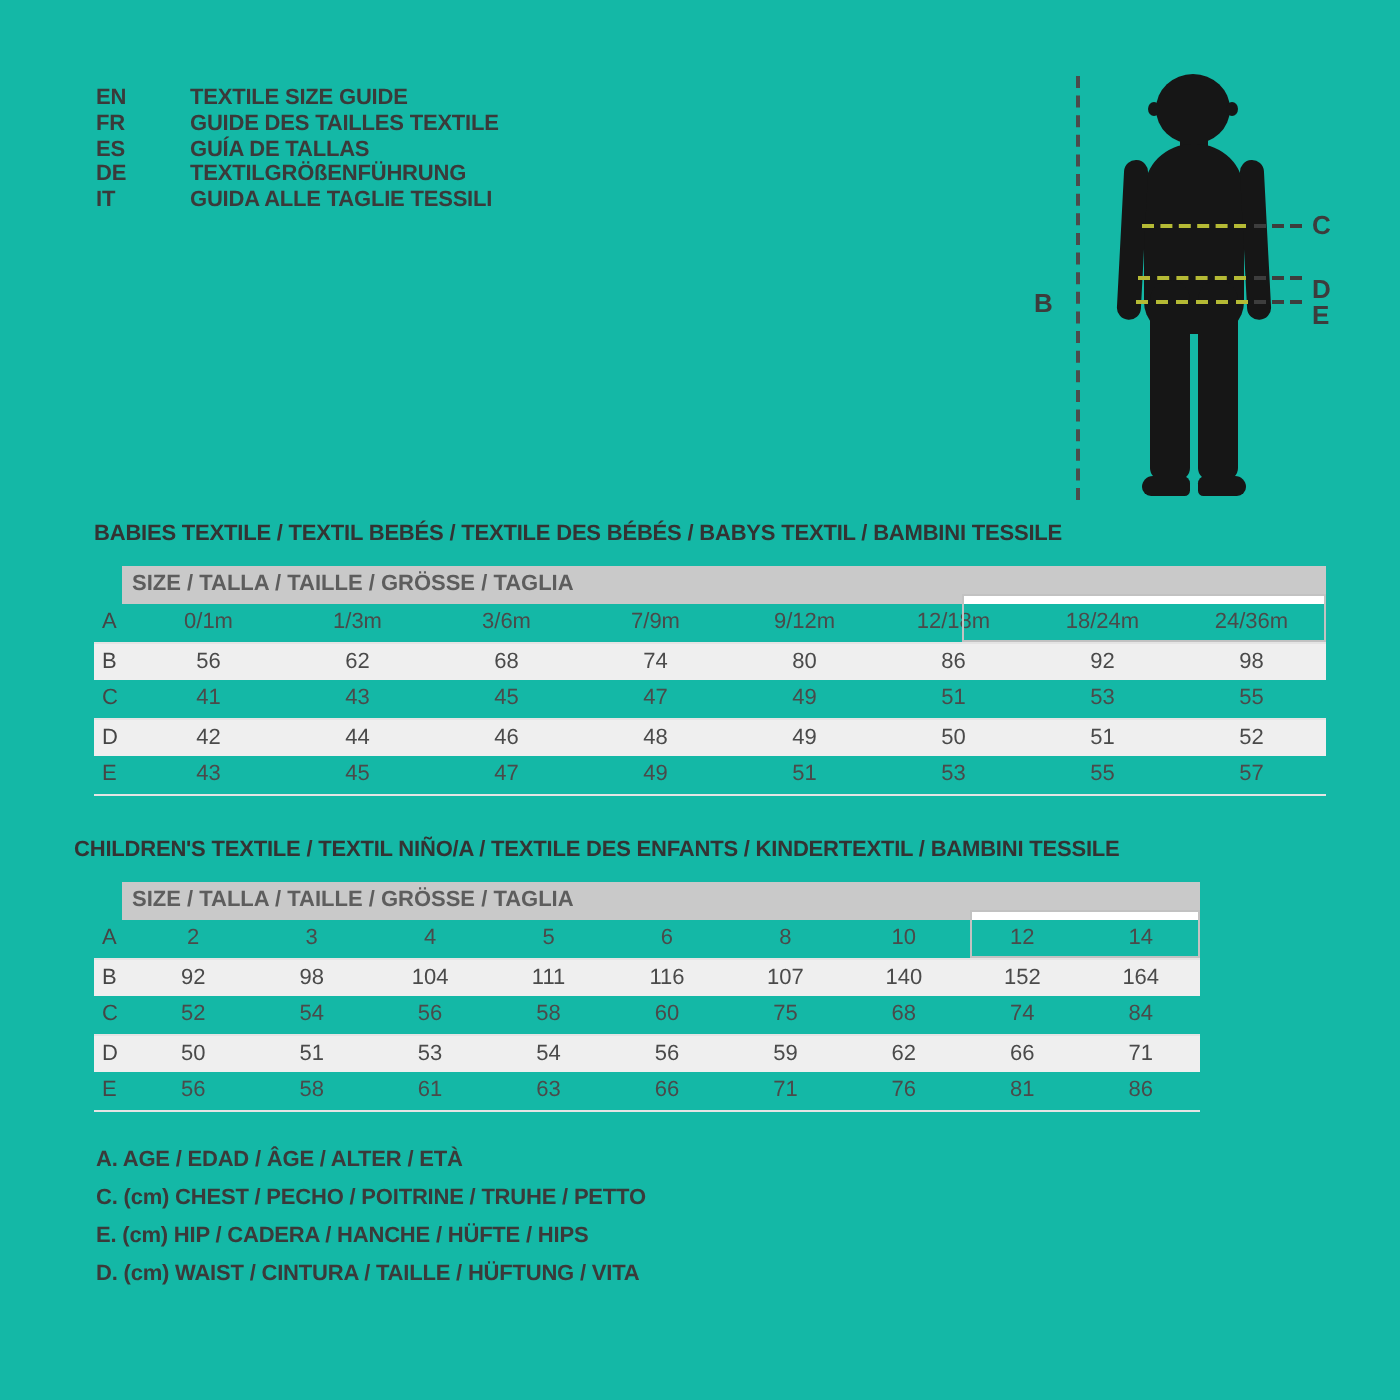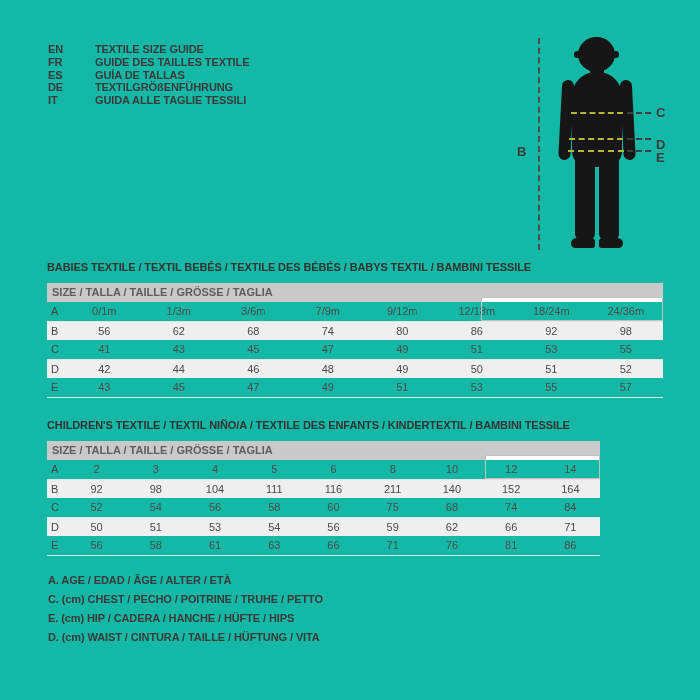--- a/index.html
+++ b/index.html
@@ -36,26 +36,26 @@
   .dash-e1{left:58px;top:125px;width:56px;}
   .dash-e2{left:117px;top:125px;width:24px;}
   .mlabel{position:absolute;font-size:13px;font-weight:700;color:#3c3c3c;line-height:13px;}
   .lbl-b{left:7px;top:120px;}
   .lbl-c{left:146px;top:81px;}
   .lbl-d{left:146px;top:113px;}
   .lbl-e{left:146px;top:126px;}
   
   .section-title{position:absolute;font-size:11px;font-weight:700;letter-spacing:-0.1px;color:#333;white-space:nowrap;}
   .title-babies{left:47px;top:261px;}
-  .title-children{left:47px;top:419px;text-align:center;}
+  .title-children{left:37px;top:419px;text-align:center;}
   .table-wrap{position:absolute;}
   .wrap-babies{left:47px;top:283px;width:616px;}
   .wrap-children{left:47px;top:441px;width:553px;}
   .size-bar{position:relative;height:19px;background:#c9c9c9;font-size:11px;font-weight:700;
-    color:#5d5d5d;line-height:19px;padding-left:5px;box-sizing:border-box;}
+    color:#5d5d5d;line-height:19px;padding-left:5px;box-sizing:border-box;margin-left:14px;}
   .notch{position:absolute;right:0;bottom:0;height:5px;background:#ffffff;}
   .notch-babies{width:182px;}
   .notch-children{width:115px;}
   table.sizes{width:100%;border-collapse:collapse;table-layout:fixed;}
   table.sizes td{height:19px;padding:0;font-size:11px;color:#4a4a4a;text-align:center;
     border-bottom:1px solid #e4e4e4;box-sizing:border-box;}
   table.sizes td.rowlab{width:20px;text-align:left;padding-left:4px;color:#454545;}
   table.sizes tr.shade td{background:#efefef;border-bottom:none;}
   .hl-box{position:absolute;background:transparent;border:1px solid #c2c2c2;box-sizing:border-box;pointer-events:none;}
   .hl-babies{left:434px;top:14px;width:182px;height:24px;}
@@ -209,21 +209,21 @@
             <td>12</td>
             <td>14</td>
           </tr>
           <tr class="shade">
             <td class="rowlab">B</td>
             <td>92</td>
             <td>98</td>
             <td>104</td>
             <td>111</td>
             <td>116</td>
-            <td>211</td>
+            <td>107</td>
             <td>140</td>
             <td>152</td>
             <td>164</td>
           </tr>
           <tr>
             <td class="rowlab">C</td>
             <td>52</td>
             <td>54</td>
             <td>56</td>
             <td>58</td>

